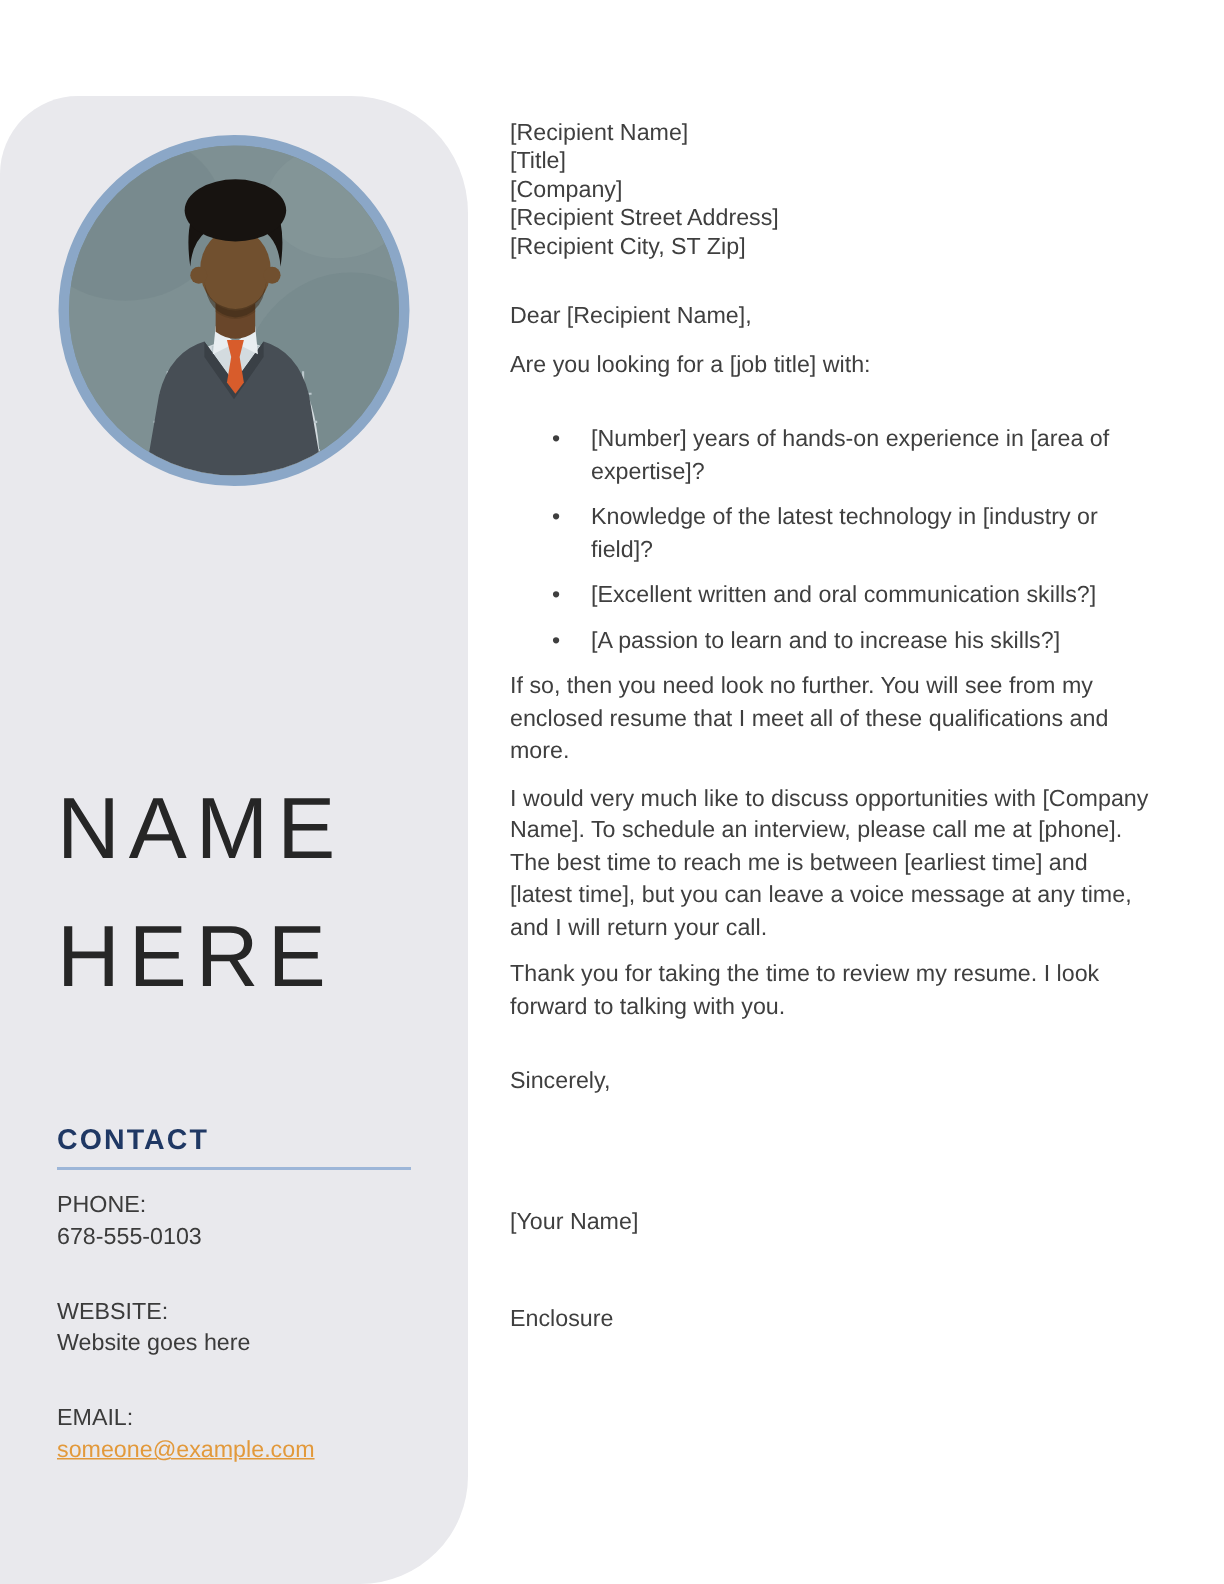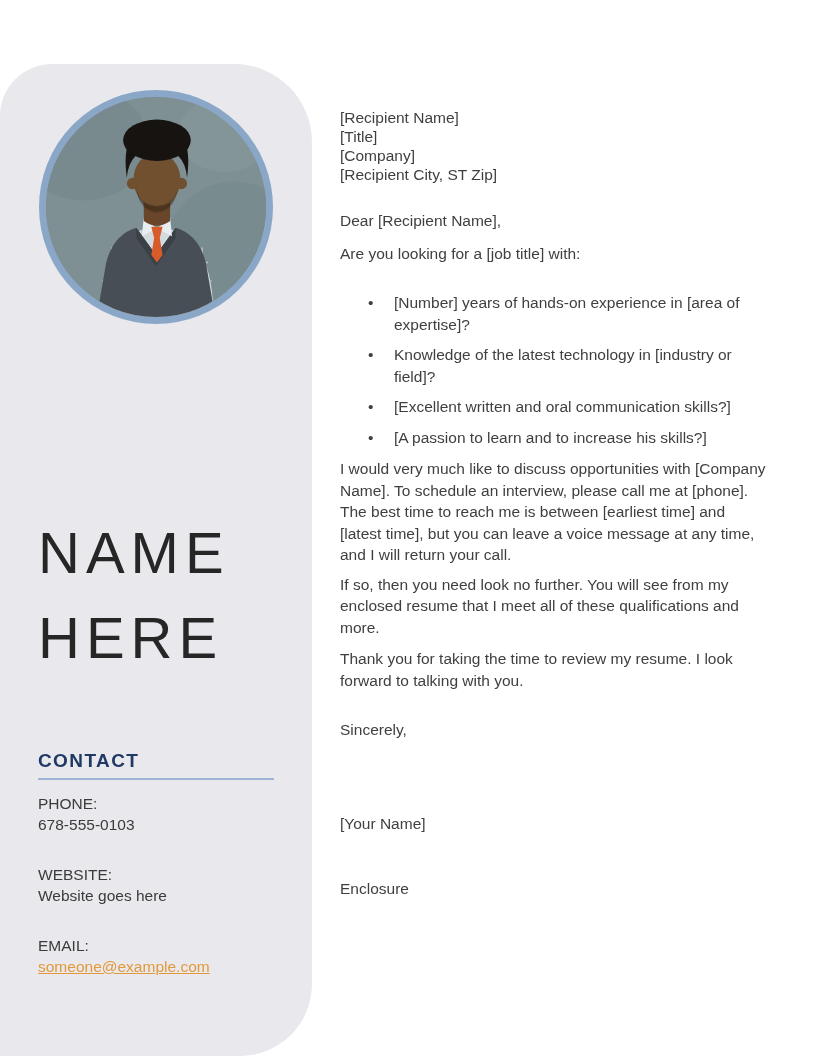--- a/index.html
+++ b/index.html
@@ -50,21 +50,21 @@
   .contact-item { margin-top: 14px; font-size: 15.5px; line-height: 20px; color: #3b3b3b; }
   .contact-item + .contact-item { margin-top: 30px; }
   .contact-item .value { margin-top: 1px; }
   .email-link { color: #e2993b; text-decoration: underline; cursor: pointer; }
 
   
   .letter {
     position: absolute; left: 340px; top: 0; width: 428px;
     font-size: 15.5px; color: #3f3f3f;
   }
-  .recipient { padding-top: 108px; line-height: 19px; }
+  .recipient { padding-top: 79px; line-height: 19px; }
   .salutation { margin-top: 26px; line-height: 21.5px; }
   .intro { margin-top: 11px; line-height: 21.5px; }
   .bullets { margin-top: 28px; list-style: none; }
   .bullets li { display: flex; margin-bottom: 9px; line-height: 21.5px; }
   .bullets .marker { flex: 0 0 26px; padding-left: 28px; box-sizing: content-box; }
   .bullets .btext { flex: 1; }
   .body-p { line-height: 21.5px; margin-top: 10px; }
   .body-p.first { margin-top: 8px; }
   .closing { margin-top: 28px; line-height: 21.5px; }
   .signature { margin-top: 72px; line-height: 21.5px; }
@@ -136,20 +136,21 @@
     </div>
 
   </aside>
 
   <main class="letter">
 
     <div class="recipient">
       <div>[Recipient Name]</div>
       <div>[Title]</div>
       <div>[Company]</div>
+      <div>[Recipient Street Address]</div>
       <div>[Recipient City, ST Zip]</div>
     </div>
 
     <p class="salutation">Dear [Recipient Name],</p>
 
     <p class="intro">Are you looking for a [job title] with:</p>
 
     <ul class="bullets">
       <li>
         <span class="marker">•</span>
@@ -162,22 +163,22 @@
       <li>
         <span class="marker">•</span>
         <span class="btext">[Excellent written and oral communication skills?]</span>
       </li>
       <li>
         <span class="marker">•</span>
         <span class="btext">[A passion to learn and to increase his skills?]</span>
       </li>
     </ul>
 
+    <p class="body-p first">If so, then you need look no further. You will see from my enclosed resume that I meet all of these qualifications and more.</p>
     <p class="body-p">I would very much like to discuss opportunities with [Company Name]. To schedule an interview, please call me at [phone]. The best time to reach me is between [earliest time] and [latest time], but you can leave a voice message at any time, and I will return your call.</p>
-    <p class="body-p first">If so, then you need look no further. You will see from my enclosed resume that I meet all of these qualifications and more.</p>
     <p class="body-p">Thank you for taking the time to review my resume. I look forward to talking with you.</p>
 
     <p class="closing">Sincerely,</p>
     <p class="signature">[Your Name]</p>
     <p class="enclosure">Enclosure</p>
 
   </main>
 </div>
 
 </body></html>

